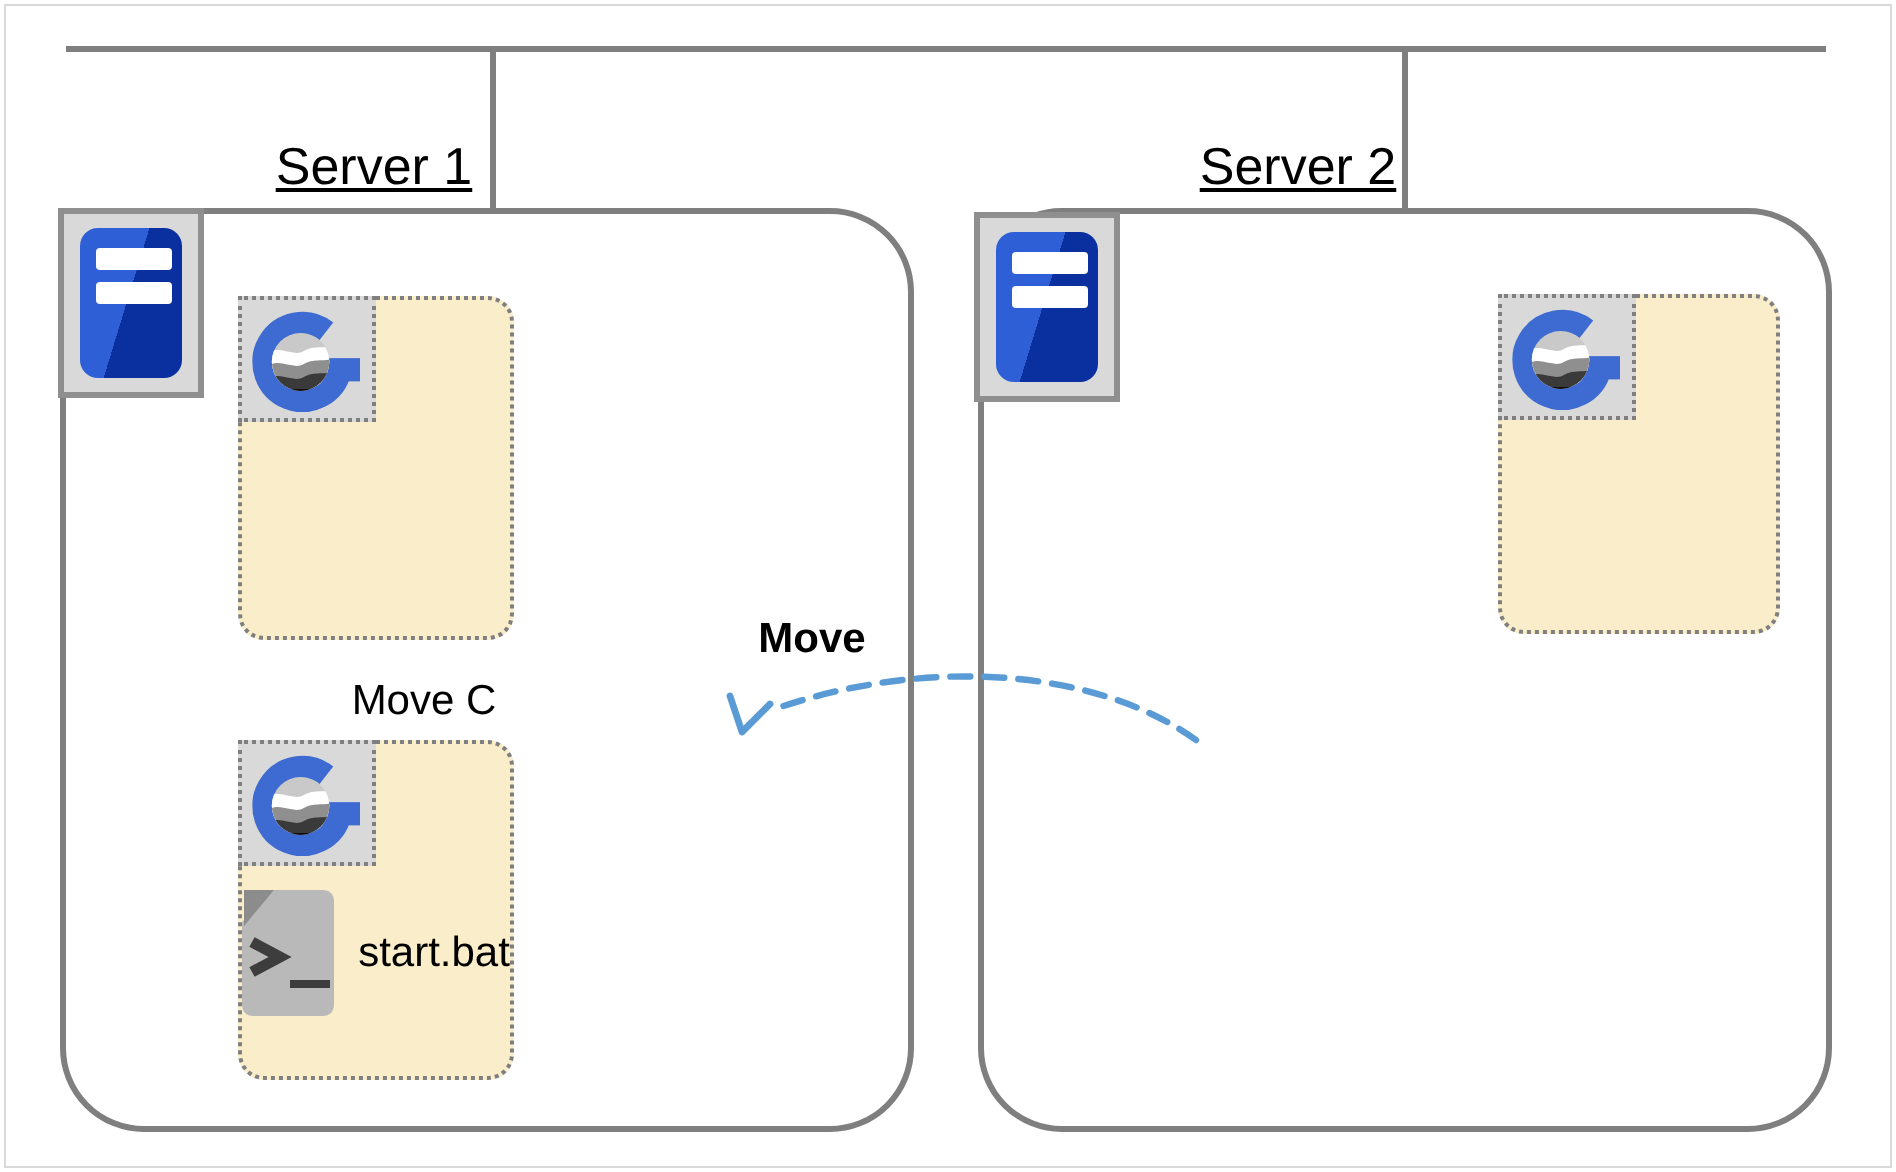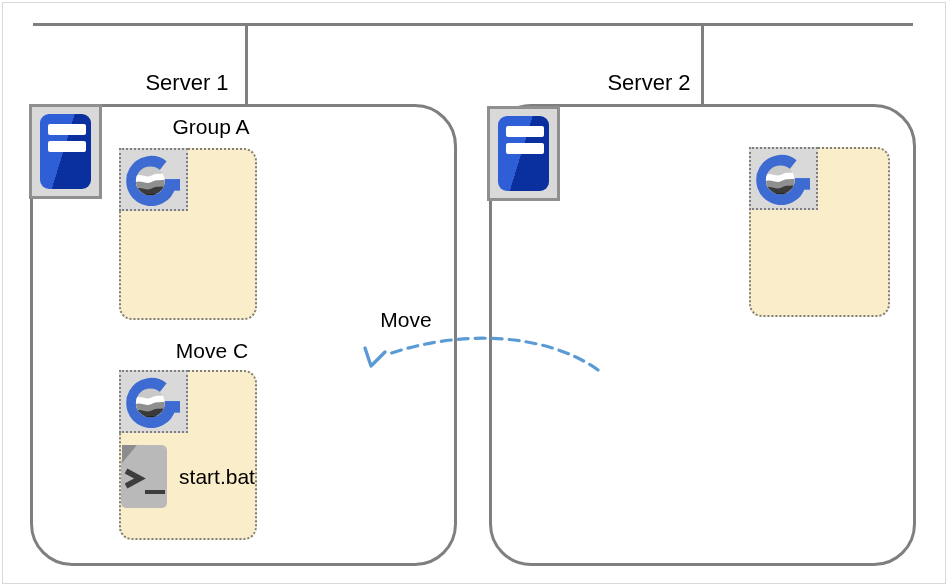--- a/index.html
+++ b/index.html
@@ -8,21 +8,21 @@
     font-family:"Liberation Sans",sans-serif;color:#000;
   }
   .frame{position:absolute;left:2px;top:2px;right:2px;bottom:2px;border:1px solid #d9d9d9;}
   .hline{position:absolute;height:3px;background:#7f7f7f;}
   .vline{position:absolute;width:3px;background:#7f7f7f;}
   .server-box{
     position:absolute;width:427px;height:462px;top:104px;box-sizing:border-box;
     border:3px solid #7f7f7f;border-radius:42px;background:#ffffff;
   }
   .lbl{position:absolute;text-align:center;font-size:21px;line-height:22px;white-space:nowrap;}
-  .lbl-server{font-size:22px;}
+  .lbl-server{font-size:26px;text-decoration:underline;}
   .server-icon{
     position:absolute;width:73px;height:95px;box-sizing:border-box;
     background:#d9d9d9;border:3px solid #8f8f8f;
   }
   .tower{
     position:absolute;left:8px;top:7px;width:51px;height:75px;border-radius:9px;
     background:linear-gradient(107deg,#2f5fd6 47%,#0a2f9e 47%);
   }
   .tower .bar{position:absolute;left:8px;width:38px;height:11px;background:#ffffff;border-radius:2px;}
   .tower .bar1{top:10px;}
@@ -81,21 +81,20 @@
       <div class="bar bar2"></div>
     </div>
   </div>
   <div class="server-icon" style="left:487px;top:106px;">
     <div class="tower">
       <div class="bar bar1"></div>
       <div class="bar bar2"></div>
     </div>
   </div>
 
-  <div class="lbl" style="left:131px;top:116px;width:160px;">Group A</div>
   <div class="group-box" style="left:119px;top:148px;width:138px;height:172px;"></div>
   <div class="g-icon" style="left:119px;top:148px;">
     <svg width="56" height="52" viewBox="0 0 60 56">
         <use href="#g-logo"></use>
       </svg>
   </div>
 
   <div class="lbl" style="left:132px;top:340px;width:160px;">Move C</div>
   <div class="group-box" style="left:119px;top:370px;width:138px;height:170px;"></div>
   <div class="g-icon" style="left:119px;top:370px;">
@@ -112,19 +111,19 @@
   </svg>
   <div class="lbl" style="left:137px;top:466px;width:160px;">start.bat</div>
 
   <div class="group-box" style="left:749px;top:147px;width:141px;height:170px;"></div>
   <div class="g-icon" style="left:749px;top:147px;">
     <svg width="56" height="52" viewBox="0 0 60 56">
         <use href="#g-logo"></use>
       </svg>
   </div>
 
-  <div class="lbl" style="left:326px;top:309px;width:160px;">Move</div>
+  <div class="lbl" style="left:326px;top:309px;width:160px;font-weight:bold;">Move</div>
   <svg class="overlay" width="948" height="586">
     <path d="M598 370 C548 334 462 328 386 355" fill="none" stroke="#5B9BD5" stroke-width="3.2" stroke-dasharray="10 7" stroke-linecap="round"></path>
     <path d="M365 348 L371 366 L385 352" fill="none" stroke="#5B9BD5" stroke-width="3.4" stroke-linecap="round" stroke-linejoin="round"></path>
   </svg>
 
 </div>
 
 </body></html>

